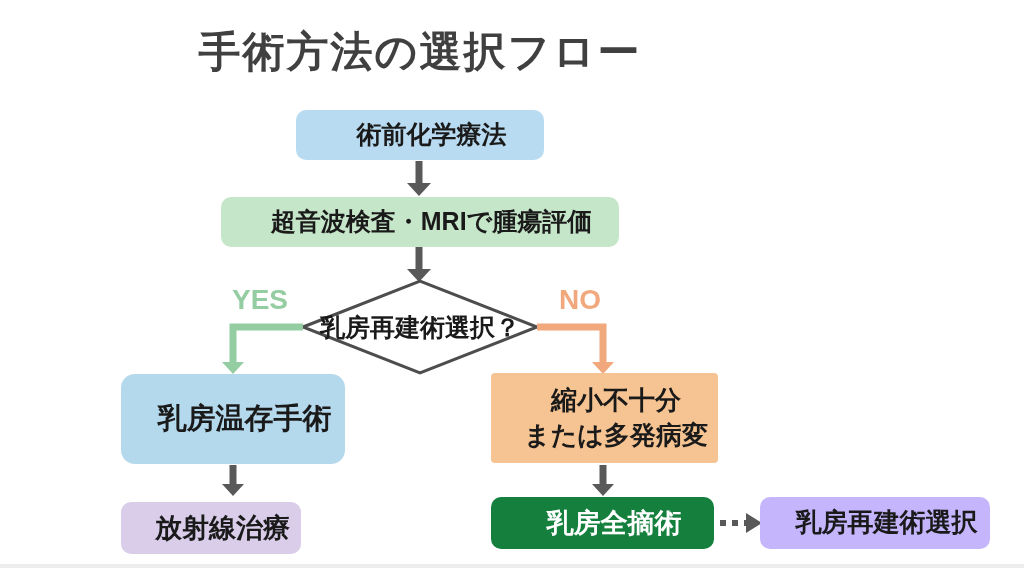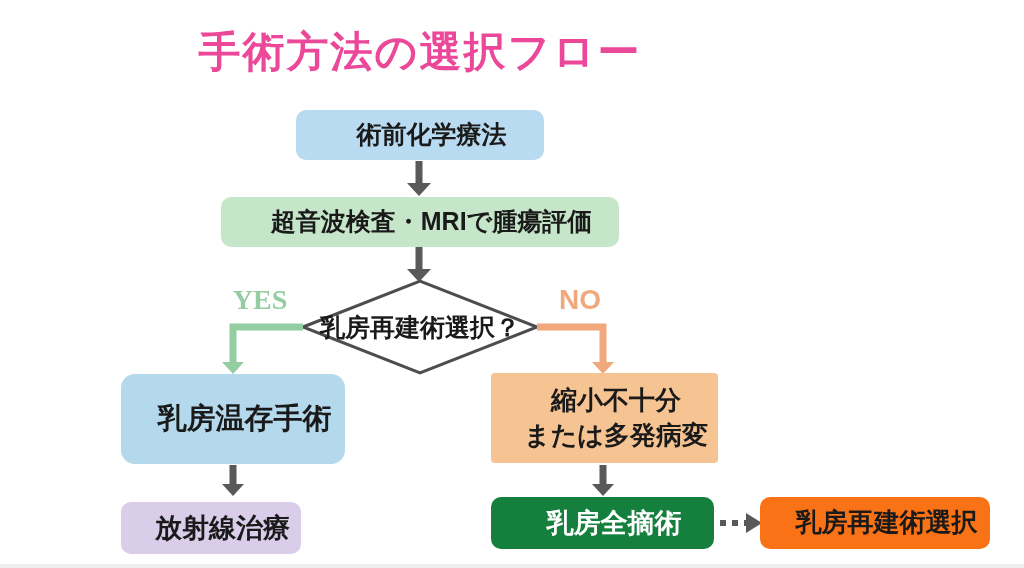--- a/index.html
+++ b/index.html
@@ -5,21 +5,21 @@
   * { margin:0; padding:0; box-sizing:border-box; }
   html,body { background:#ffffff; }
   body { font-family:"Liberation Sans","DejaVu Sans",sans-serif; }
   .stage {
     position:relative; width:1024px; height:568px;
     background:#ffffff; overflow:hidden;
   }
   .title {
     position:absolute; top:24px; left:0; width:840px;
     text-align:center; font-size:42px; font-weight:700;
-    color:#ec4899; letter-spacing:2px;
+    color:#404040; letter-spacing:2px;
   }
   .node {
     position:absolute; display:flex; align-items:center; justify-content:center;
     text-align:center; font-weight:600; color:#1a1a1a;
     border-radius:10px; line-height:1.35; white-space:pre-line;padding-left:23px;
   }
   .node-preop          { left:296px; top:110px; width:248px; height:50px; font-size:25px; background:#b9dbf1; }
   .node-eval           { left:221px; top:197px; width:398px; height:50px; font-size:25px; background:#c6e6c9;text-align:right; }
   .node-conserve       { left:121px; top:374px; width:224px; height:90px; font-size:29px; background:#b4d8ec; border-radius:14px; }
   .node-radiation      { left:121px; top:502px; width:180px; height:52px; font-size:27px; background:#d9cdea; }
@@ -27,21 +27,21 @@
   .node-mastectomy     { left:491px; top:497px; width:223px; height:52px; font-size:27px; background:#d62a6e; color:#ffffff; font-weight:700; }
   .node-reconstruction { left:760px; top:497px; width:230px; height:52px; font-size:26px; background:#d9cdea; }
   .decision-label {
     position:absolute; left:303px; top:281px; width:234px; height:92px;
     display:flex; align-items:center; justify-content:center;
     font-size:25px; font-weight:600; color:#1a1a1a;
   }
   .branch-label {
     position:absolute; font-size:28px; font-weight:700; text-align:center;
   }
-  .branch-yes { left:215px; top:284px; width:90px; color:#95cda2;font-family:Liberation Serif, serif; }
+  .branch-yes { left:215px; top:284px; width:90px; color:#95cda2; }
   .branch-no  { left:545px; top:284px; width:70px; color:#f0a87c; }
   .arrow-layer { position:absolute; left:0; top:0; width:1024px; height:568px; }
   .bottom-edge {
     position:absolute; left:0; bottom:0; width:1024px; height:4px;
     background:#ededed;
   }
 </style>
 </head>
 <body>
 
@@ -101,16 +101,16 @@
 
   <div class="node node-conserve" style="background: rgb(180, 216, 236);">乳房温存手術</div>
 
   <div class="node node-radiation" style="background: rgb(217, 205, 234);">放射線治療</div>
 
   <div class="node node-insufficient" style="background: rgb(246, 196, 146);">縮小不十分
 または多発病変</div>
 
   <div class="node node-mastectomy" style="background: #15803d; color: rgb(255, 255, 255);">乳房全摘術</div>
 
-  <div class="node node-reconstruction" style="background: #f97316;">乳房再建術選択</div>
+  <div class="node node-reconstruction" style="background: #c4b5fd;">乳房再建術選択</div>
 
   <div class="bottom-edge"></div>
 </div>
 
 </body></html>

